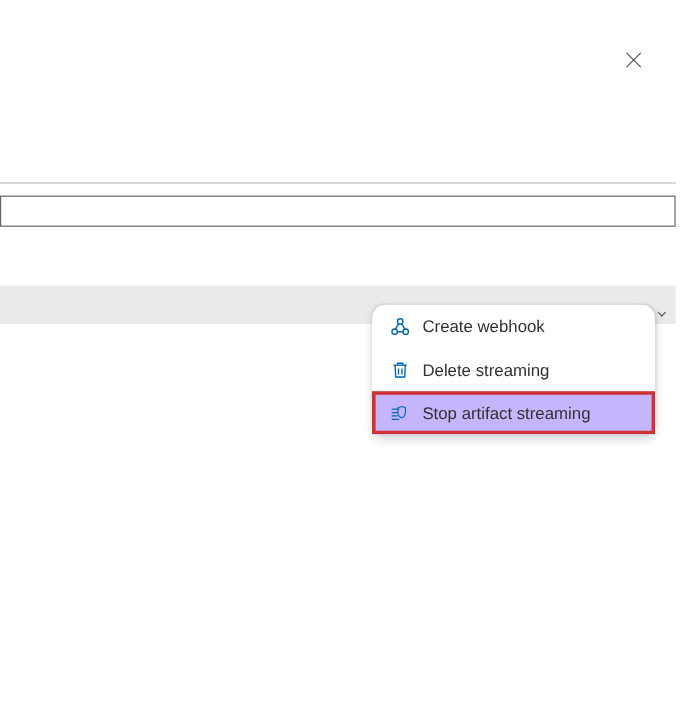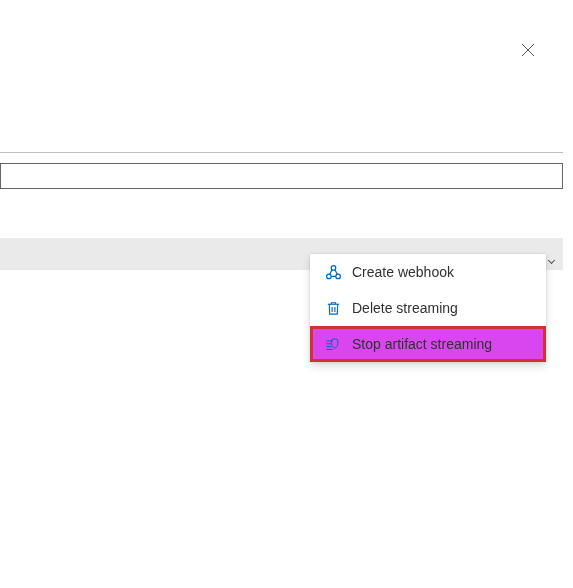--- a/index.html
+++ b/index.html
@@ -49,34 +49,34 @@
       height: 32px;
       background: #eaeaea;
     }
     .context-menu {
       position: absolute;
       top: 254px;
       left: 310px;
       width: 236px;
       background: #fff;
       box-shadow: 0 4px 8px rgba(0,0,0,0.15), 0 0 2px rgba(0,0,0,0.15);
-      border-radius: 1px;
+      border-radius: 11px;
     }
     .menu-item {
       display: flex;
       align-items: center;
       height: 36px;
       padding: 0 14px;
       cursor: pointer;
       font-size: 14px;
       color: #323130;
     }
     .menu-item.highlighted {
       box-shadow: inset 0 0 0 3px #d13131;
-      background: #d946ef;
+      background: #c4b5fd;
     }
     .menu-icon {
       width: 18px;
       height: 18px;
       margin-right: 10px;
       color: #0067b8;
       display: flex;
       align-items: center;
       justify-content: center;
     }

